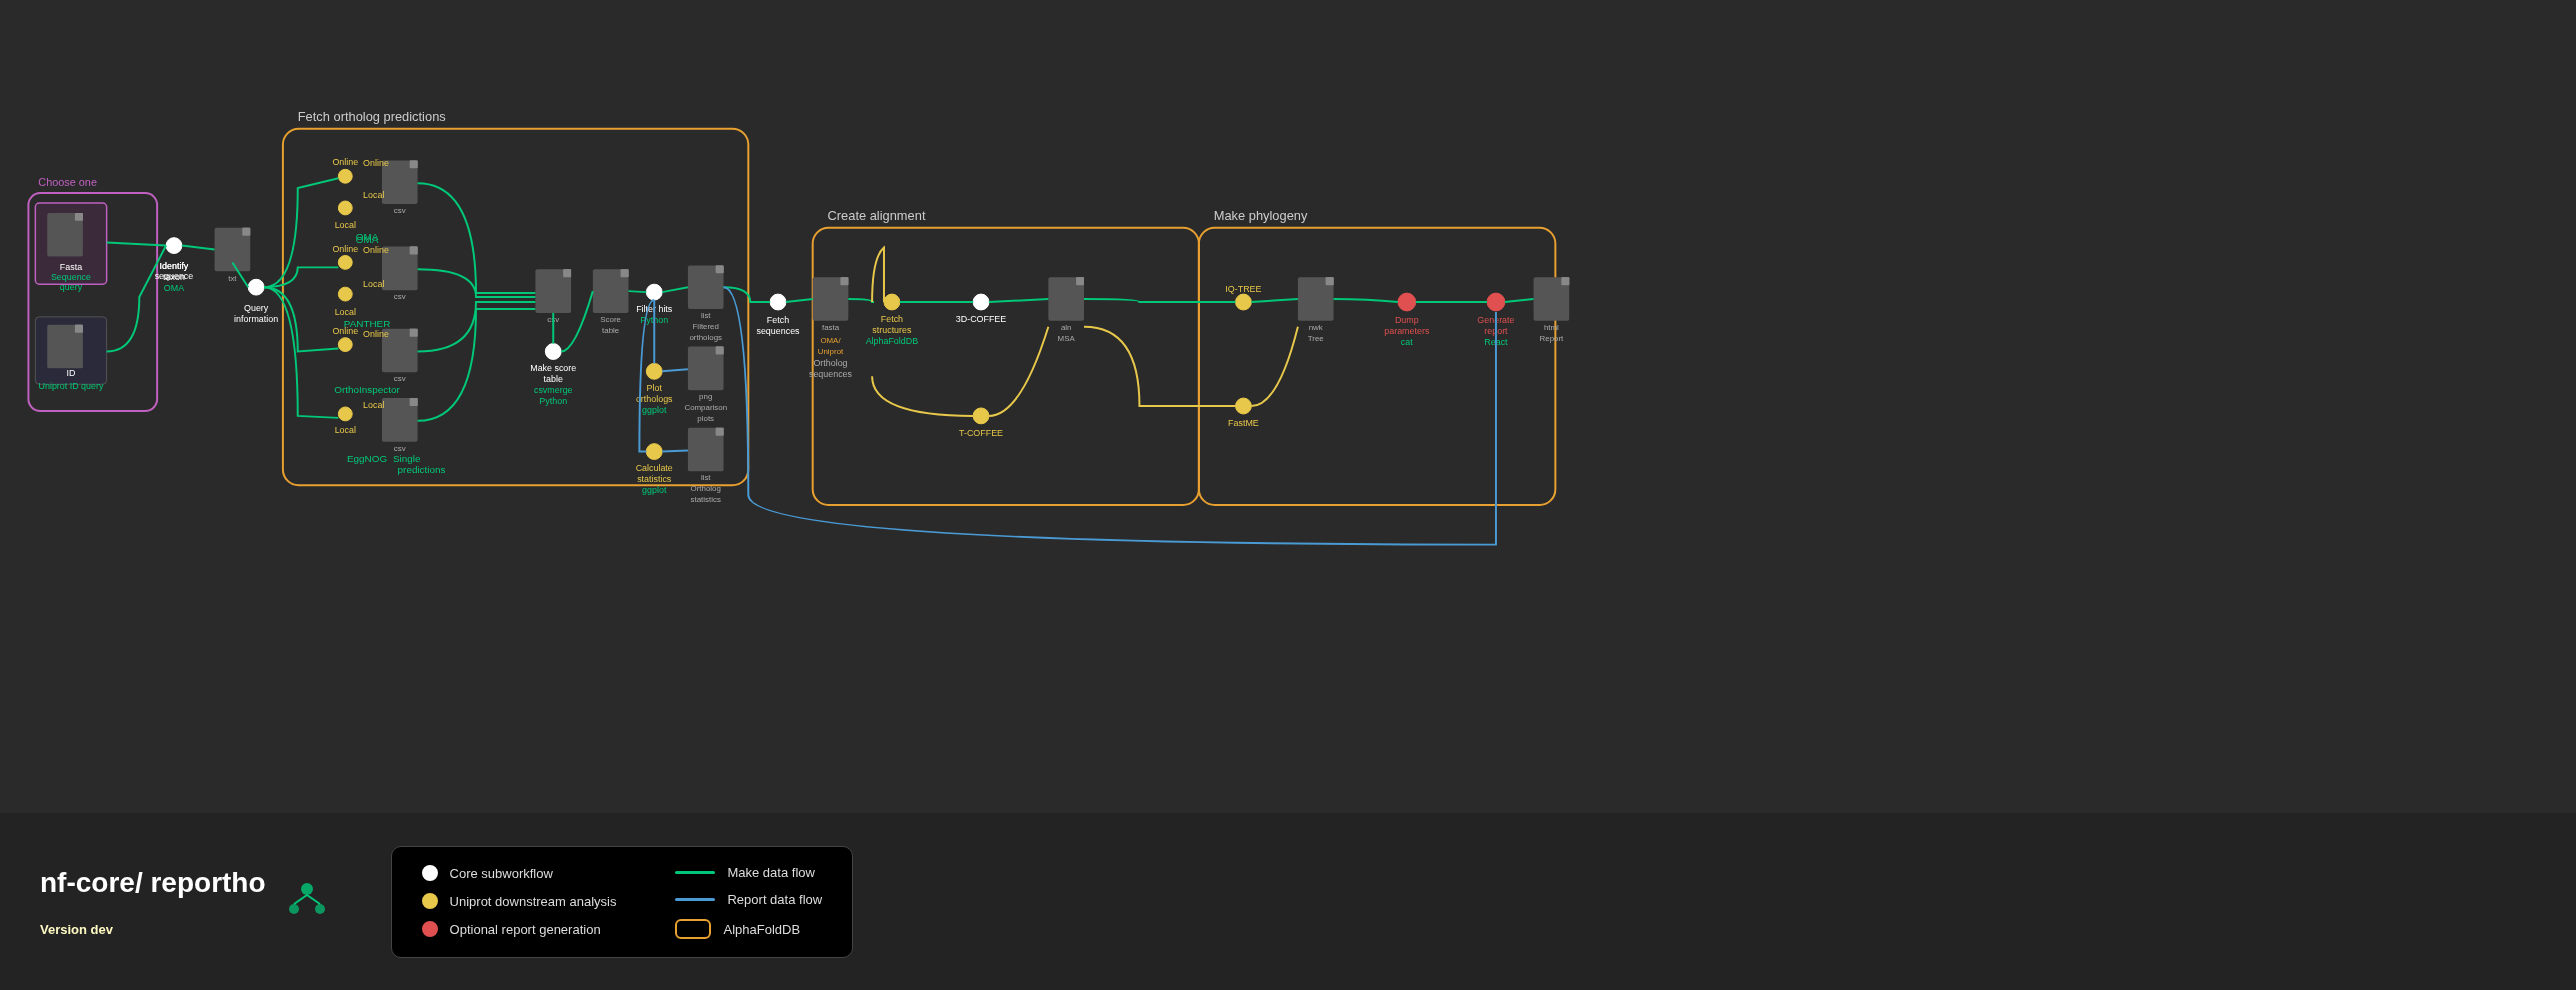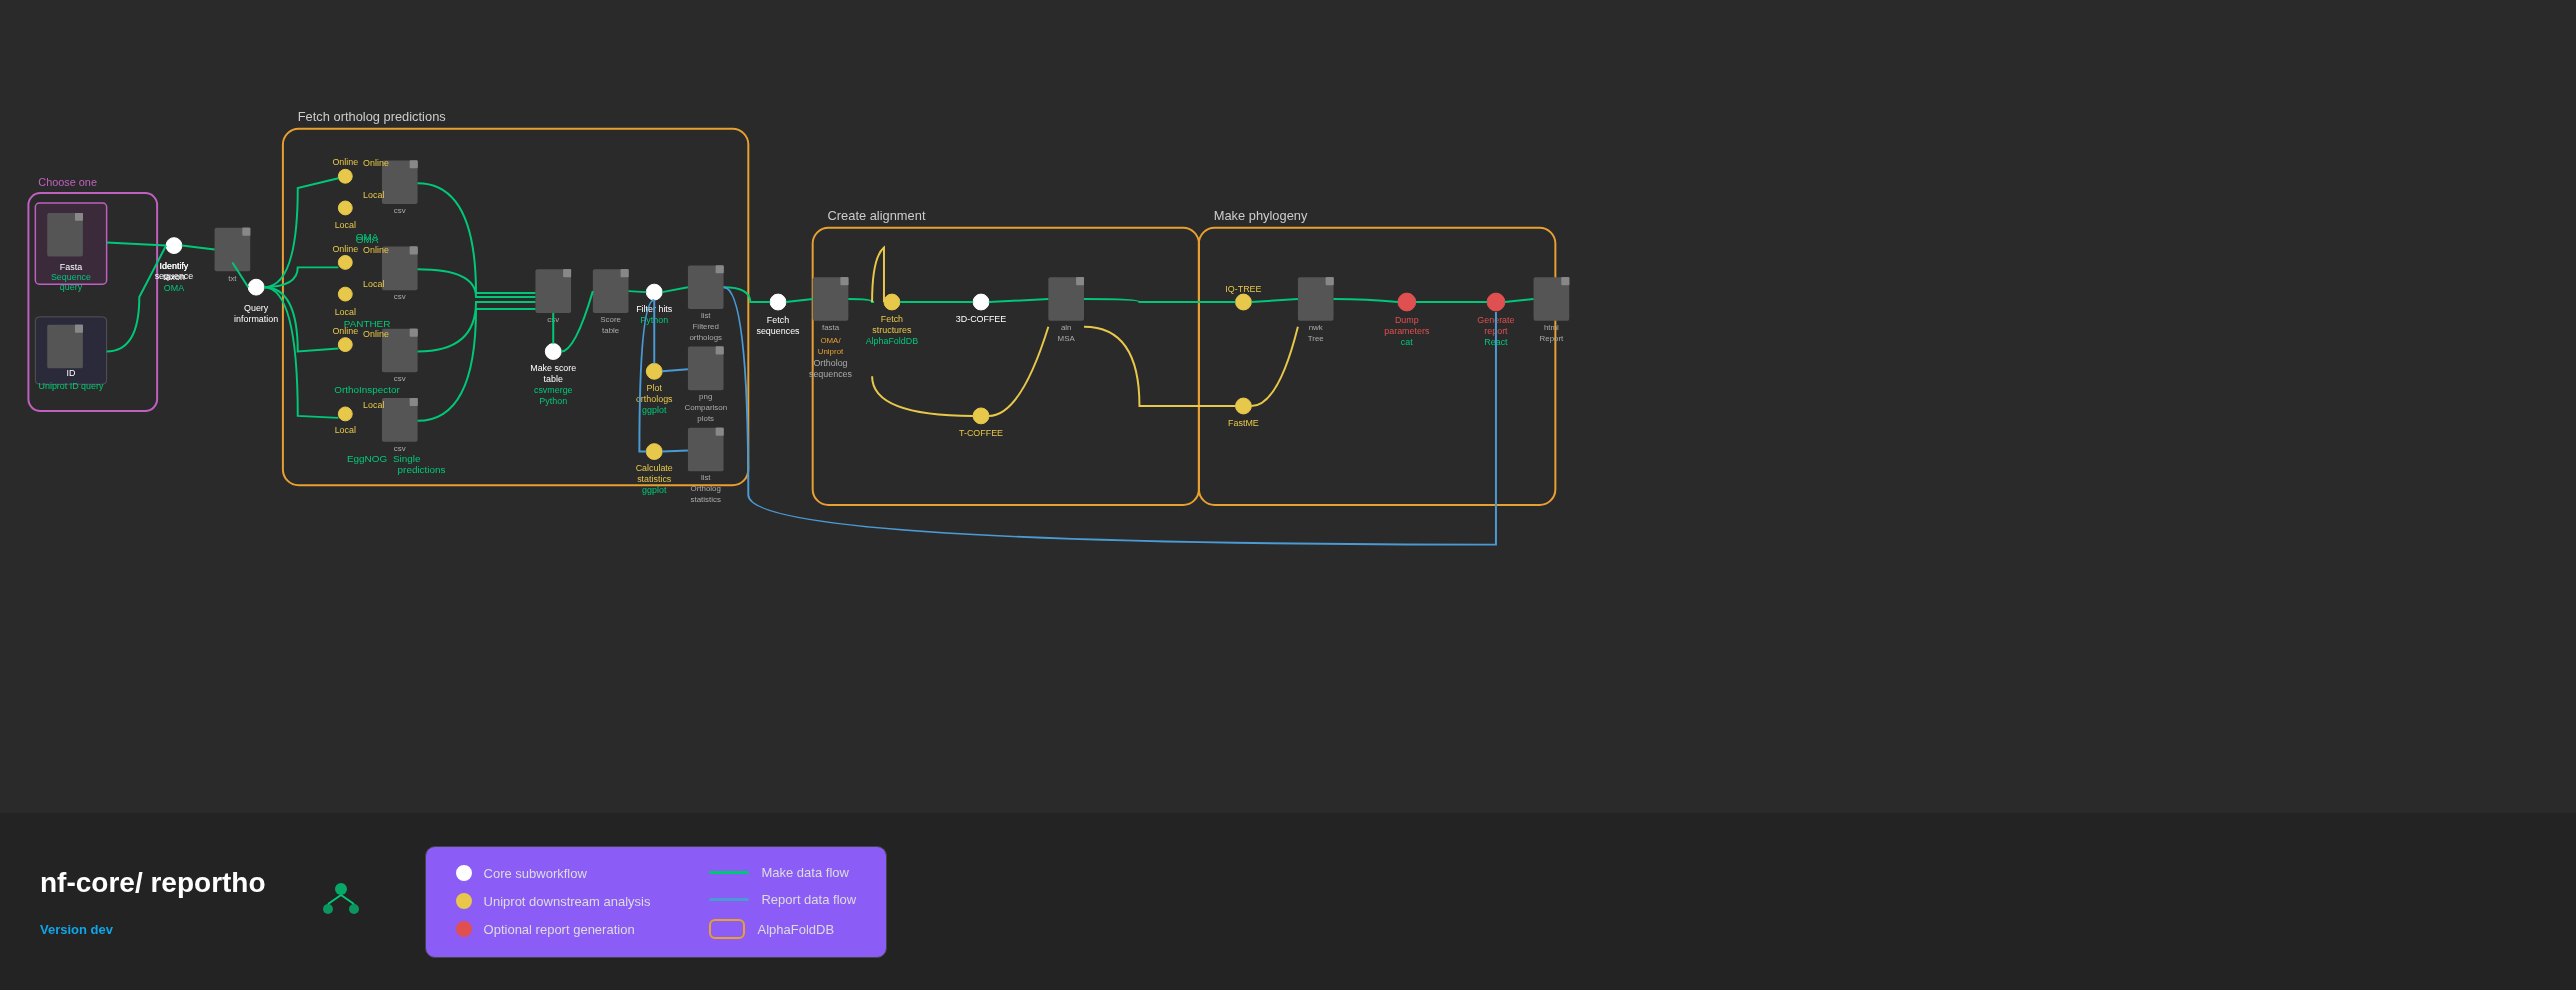--- a/index.html
+++ b/index.html
@@ -36,24 +36,24 @@
 
     .brand {
       color: #00d26a;
       font-size: 28px;
       font-weight: bold;
       line-height: 1.2;
       min-width: 159px;
     }
     .brand span { color: #ffffff; }
 
-    .brand-row { display: flex; align-items: center; gap: 34px; }
+    .brand-row { display: flex; align-items: center; }
 
     .legend-box {
-      background: #8b5cf6;
+      background: #000000;
       border: 1px solid #444;
       border-radius: 10px;
       padding: 18px 30px;
       display: flex;
       gap: 59px;
     }
 
     .legend-col { display: flex; flex-direction: column; gap: 12px; }
 
     .legend-item {
@@ -386,21 +386,21 @@
 </svg>
 </div>
 
 <div id="legend-area">
   <div class="brand-row">
     <div>
       <div class="brand">
         <span>nf-core/
 reportho</span>
       </div>
-      <div class="brand version" style="color:#0ea5e9;font-size:13px;margin-top:22px;">Version dev</div>
+      <div class="brand version" style="color:#fef9c3;font-size:13px;margin-top:22px;">Version dev</div>
     </div>
 
     <svg width="50" height="50" viewBox="0 0 50 50" style="margin-left:16px;">
       <circle cx="25" cy="12" r="6" fill="#00c878" opacity="0.8"></circle>
       <circle cx="12" cy="32" r="5" fill="#00c878" opacity="0.7"></circle>
       <circle cx="38" cy="32" r="5" fill="#00c878" opacity="0.7"></circle>
       <line x1="25" y1="18" x2="12" y2="27" stroke="#00c878" stroke-width="2"></line>
       <line x1="25" y1="18" x2="38" y2="27" stroke="#00c878" stroke-width="2"></line>
     </svg>
   </div>

